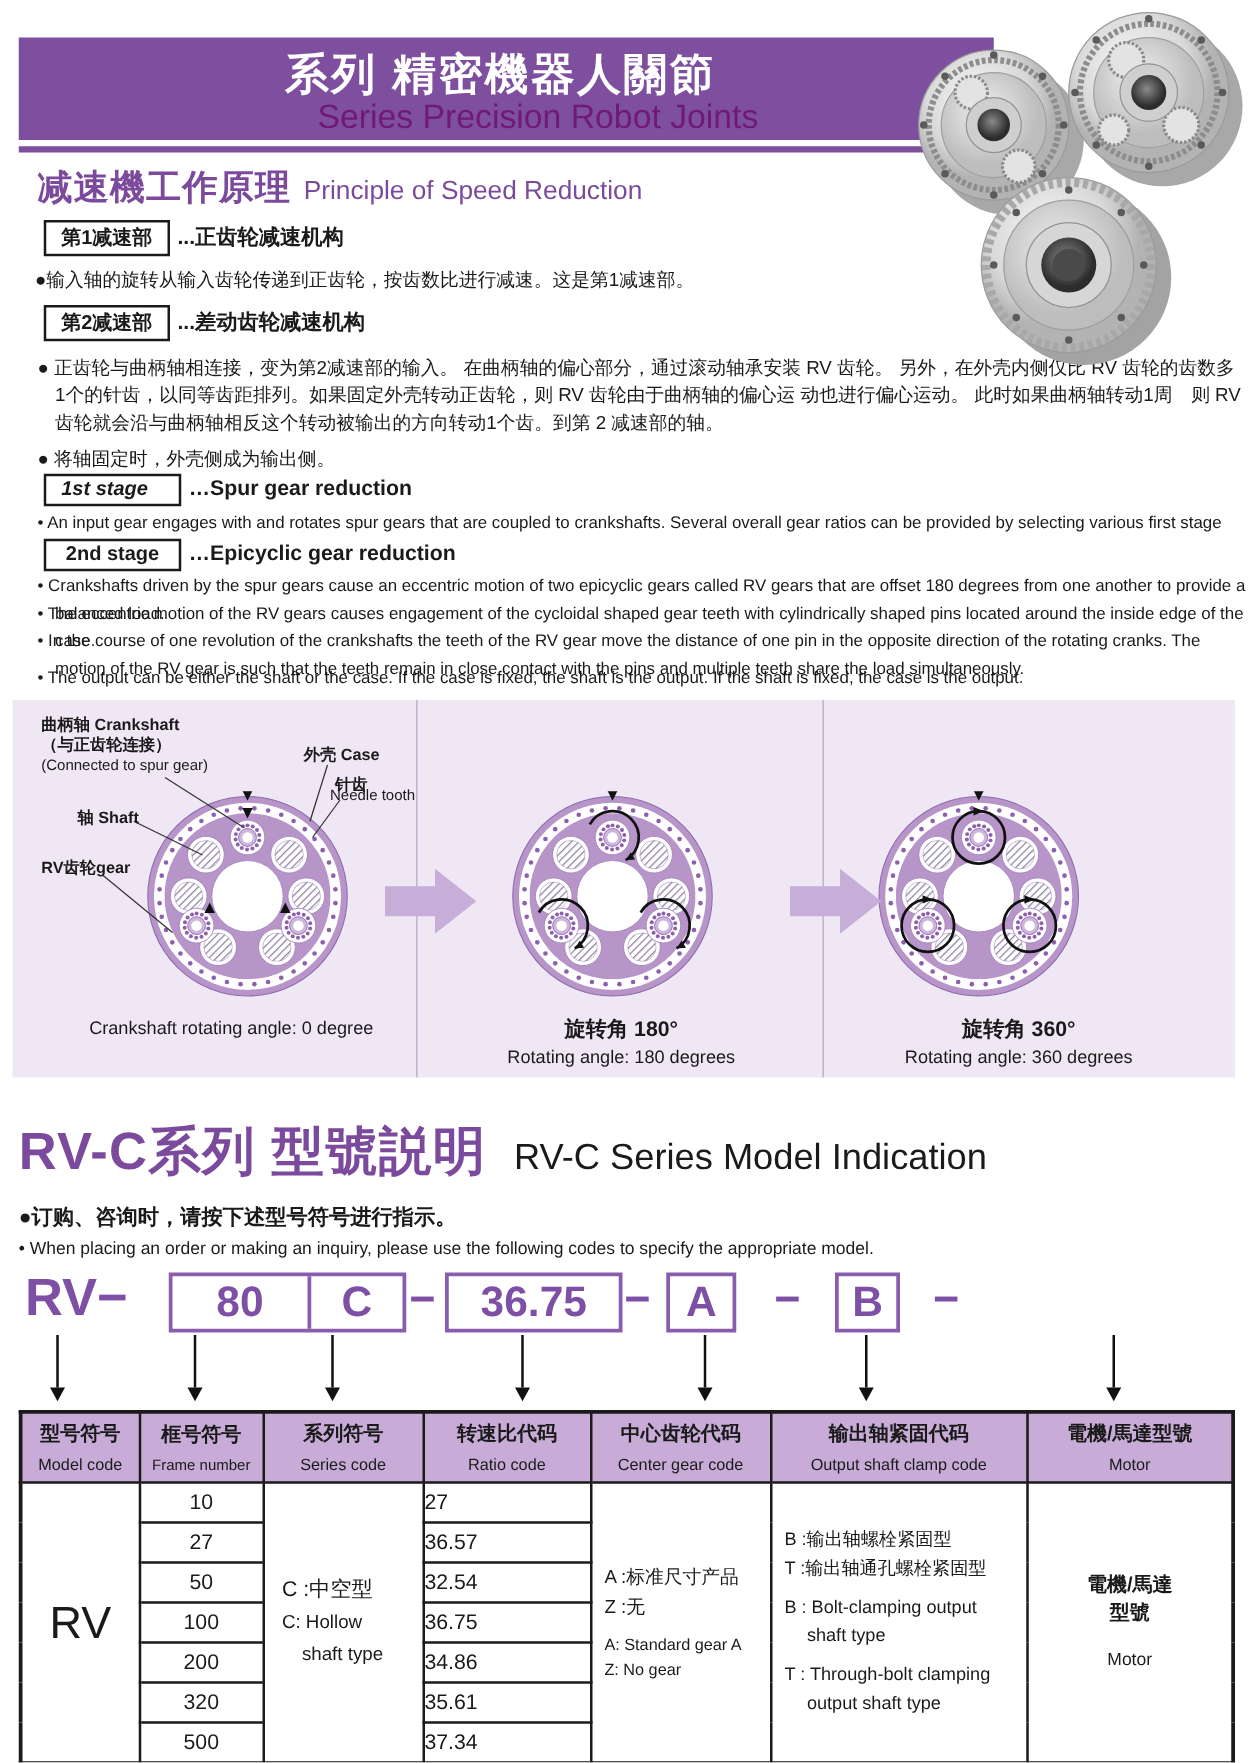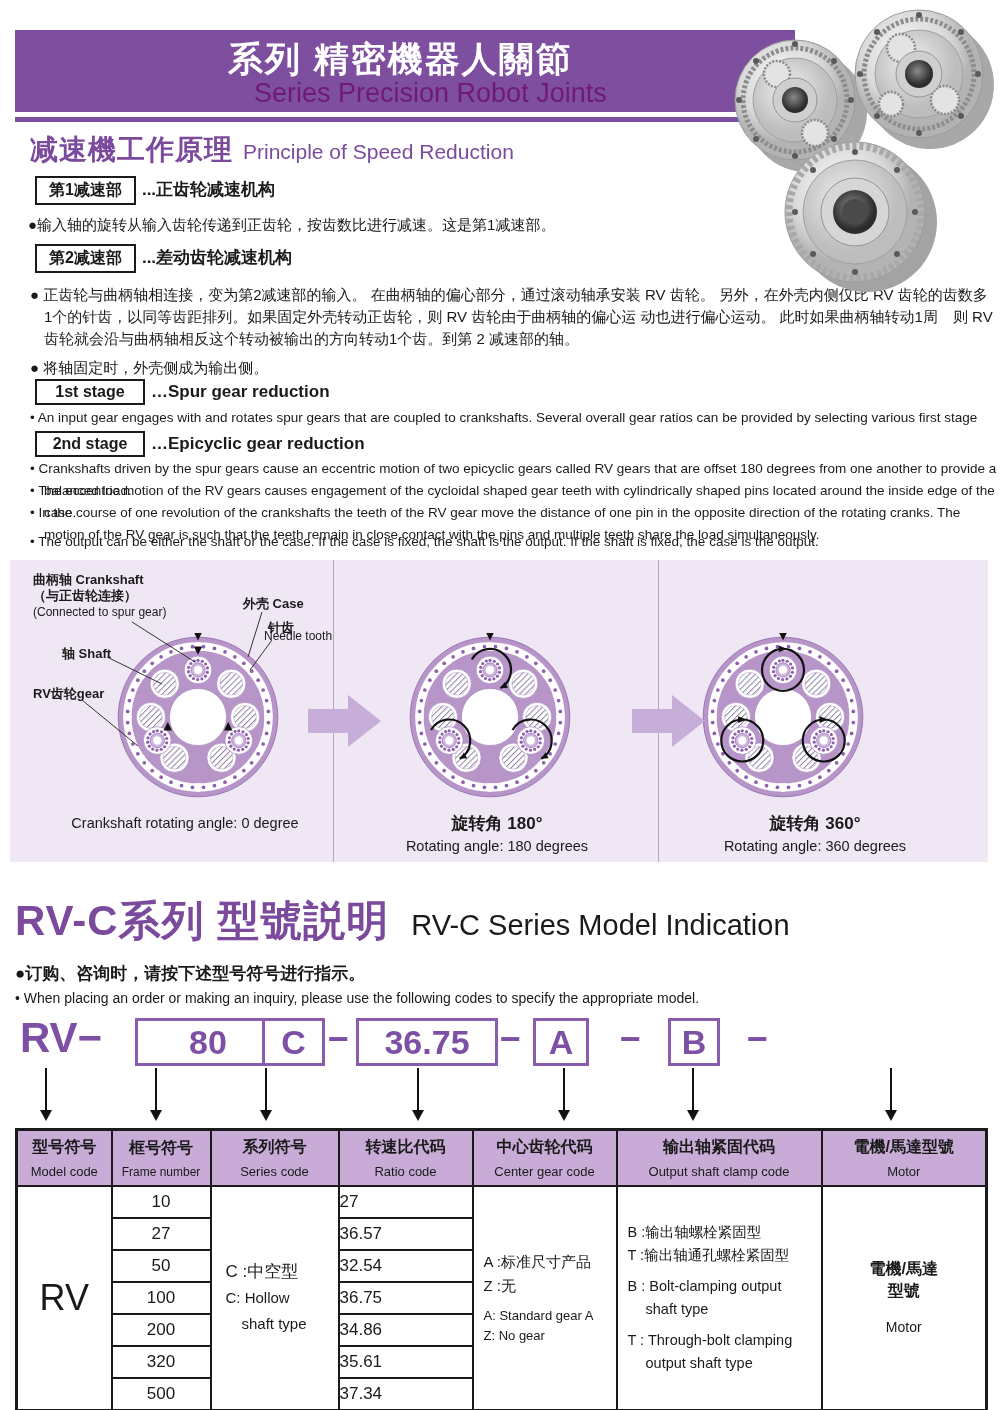--- a/index.html
+++ b/index.html
@@ -38,21 +38,21 @@
   
   .sec2-zh{color:#7b4a9d;font-size:42px;font-weight:bold;letter-spacing:1px;}
   .sec2-en{color:#1a1a1a;font-size:29px;margin-left:22px;}
   .note-zh{font-size:17px;font-weight:bold;}
   .note-en{font-size:14px;}
   .codebox{position:absolute;top:1018px;height:42px;border:3px solid #8a5cae;color:#7d50a5;
            display:flex;align-items:center;justify-content:center;font-weight:bold;font-size:34px;background:#fff;}
   .codedash{position:absolute;top:1018px;height:42px;width:26px;color:#7d50a5;font-size:36px;font-weight:bold;
             display:flex;align-items:center;justify-content:center;}
   .code-prefix{position:absolute;top:1014px;left:20px;color:#7d50a5;font-size:42px;font-weight:bold;}
-  .cell-split{display:flex;width:100%;height:100%;margin-left:16px;}
+  .cell-split{display:flex;width:100%;height:100%;}
   .cell-split span{display:flex;align-items:center;justify-content:center;}
   .varrow{position:absolute;top:1068px;width:2px;height:42px;background:#111;}
   .varrow::after{content:'';position:absolute;left:-5px;bottom:-11px;border:6px solid transparent;border-top:11px solid #111;border-bottom:0;}
 
   
   table.spec{position:absolute;left:15px;top:1128px;width:970px;border-collapse:collapse;table-layout:fixed;
              border:3px solid #1a1a1a;}
   table.spec th,table.spec td{border:2px solid #1a1a1a;padding:0;}
   table.spec th{background:#c8acd7;height:54px;font-weight:normal;}
   .th-zh{font-size:16px;font-weight:bold;display:block;}
@@ -165,21 +165,21 @@
     <span class="stagebox">第1减速部</span><span class="stage-suffix">...正齿轮减速机构</span>
   </div>
   <div class="abs zh-text" style="left:28px;top:214px;width:940px;">●输入轴的旋转从输入齿轮传递到正齿轮，按齿数比进行减速。这是第1减速部。</div>
   <div class="abs" style="left:35px;top:244px;">
     <span class="stagebox">第2减速部</span><span class="stage-suffix">...差动齿轮减速机构</span>
   </div>
   <div class="abs zh-text hang" style="left:30px;top:284px;width:950px;">● 正齿轮与曲柄轴相连接，变为第2减速部的输入。 在曲柄轴的偏心部分，通过滚动轴承安装 RV 齿轮。 另外，在外壳内侧仅比 RV 齿轮的齿数多1个的针齿，以同等齿距排列。如果固定外壳转动正齿轮，则 RV 齿轮由于曲柄轴的偏心运 动也进行偏心运动。 此时如果曲柄轴转动1周　则 RV 齿轮就会沿与曲柄轴相反这个转动被输出的方向转动1个齿。到第 2 减速部的轴。</div>
   <div class="abs zh-text" style="left:30px;top:357px;width:950px;">● 将轴固定时，外壳侧成为输出侧。</div>
 
   <div class="abs" style="left:35px;top:379px;">
-    <span class="stagebox" style="min-width:82px;text-align:center;">1st stage</span><span class="stage-suffix">…Spur gear reduction</span>
+    <span class="stagebox" style="min-width:82px;text-align:left;font-style:italic;">1st stage</span><span class="stage-suffix">…Spur gear reduction</span>
   </div>
   <div class="abs en-text hang" style="left:30px;top:407px;width:955px;">• An input gear engages with and rotates spur gears that are coupled to crankshafts. Several overall gear ratios can be provided by selecting various first stage ratios.</div>
   <div class="abs" style="left:35px;top:431px;">
     <span class="stagebox" style="min-width:82px;text-align:center;">2nd stage</span><span class="stage-suffix">…Epicyclic gear reduction</span>
   </div>
   <div class="abs en-text hang" style="left:30px;top:458px;width:955px;">• Crankshafts driven by the spur gears cause an eccentric motion of two epicyclic gears called RV gears that are offset 180 degrees from one another to provide a balanced load.</div>
   <div class="abs en-text hang" style="left:30px;top:480px;width:955px;">• The eccentric motion of the RV gears causes engagement of the cycloidal shaped gear teeth with cylindrically shaped pins located around the inside edge of the case.</div>
   <div class="abs en-text hang" style="left:30px;top:502px;width:955px;">• In the course of one revolution of the crankshafts the teeth of the RV gear move the distance of one pin in the opposite direction of the rotating cranks.  The motion of the RV gear is such that the teeth remain in close contact with the pins and multiple teeth share the load simultaneously.</div>
   <div class="abs en-text hang" style="left:30px;top:531px;width:955px;">• The output can be either the shaft or the case.  If the case is fixed, the shaft is the output.  If the shaft is fixed, the case is the output.</div>
 

